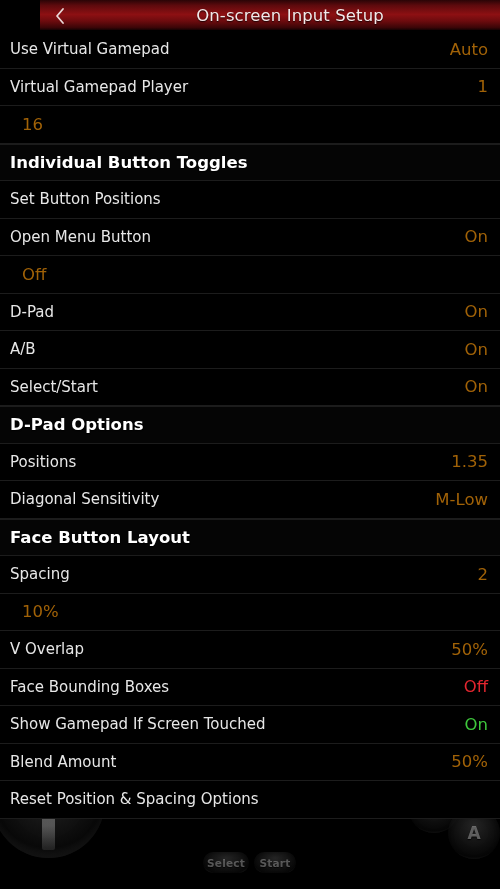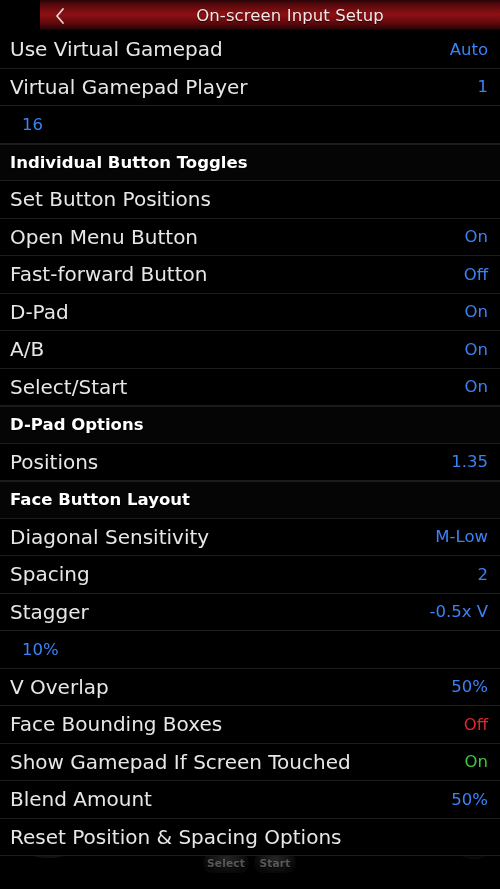--- a/index.html
+++ b/index.html
@@ -64,38 +64,38 @@
     border-bottom:1px solid #1c1c1c;
     background:#000;
   }
   .row.section {
     border-bottom:1px solid #1c1c1c;
     border-top:1px solid #1c1c1c;
     background:#050505;
   }
   .row .label {
     color:#e7e7e7;
-    font-size:20px;
+    font-size:15px;
     white-space:nowrap;
     flex:1 1 auto;
     text-shadow:0 1px 1px rgba(0,0,0,.9);
   }
   .row.section .label {
     font-weight:bold;
     color:#ffffff;
     font-size:16.5px;
   }
   .row .value {
     font-size:16.5px;
     white-space:nowrap;
     margin-left:12px;
     text-align:right;
     text-shadow:0 1px 1px rgba(0,0,0,.9);
   }
-  .v-cyan  { color:#3b82f6; }
+  .v-cyan  { color:#a16207; }
   .v-green { color:#3ec83c; }
   .v-red   { color:#e3262f; }
 
   
   .overlay {
     position:absolute;
     left:0; top:0;
     width:500px; height:889px;
     pointer-events:none;
     z-index:2;
@@ -214,21 +214,20 @@
         <div class="label">Individual Button Toggles</div>
       </div>
       <div class="row">
         <div class="label">Set Button Positions</div>
       </div>
       <div class="row">
         <div class="label">Open Menu Button</div>
         <div class="value v-cyan">On</div>
       </div>
       <div class="row">
-        <div class="label">Fast-forward Button</div>
         <div class="value v-cyan">Off</div>
       </div>
       <div class="row">
         <div class="label">D-Pad</div>
         <div class="value v-cyan">On</div>
       </div>
       <div class="row">
         <div class="label">A/B</div>
         <div class="value v-cyan">On</div>
       </div>
@@ -236,34 +235,30 @@
         <div class="label">Select/Start</div>
         <div class="value v-cyan">On</div>
       </div>
       <div class="row section">
         <div class="label">D-Pad Options</div>
       </div>
       <div class="row">
         <div class="label">Positions</div>
         <div class="value v-cyan">1.35</div>
       </div>
+      <div class="row">
+        <div class="label">Diagonal Sensitivity</div>
+        <div class="value v-cyan">M-Low</div>
+      </div>
       <div class="row section">
         <div class="label">Face Button Layout</div>
       </div>
       <div class="row">
-        <div class="label">Diagonal Sensitivity</div>
-        <div class="value v-cyan">M-Low</div>
-      </div>
-      <div class="row">
         <div class="label">Spacing</div>
         <div class="value v-cyan">2</div>
-      </div>
-      <div class="row">
-        <div class="label">Stagger</div>
-        <div class="value v-cyan">-0.5x V</div>
       </div>
       <div class="row">
         <div class="value v-cyan">10%</div>
       </div>
       <div class="row">
         <div class="label">V Overlap</div>
         <div class="value v-cyan">50%</div>
       </div>
       <div class="row">
         <div class="label">Face Bounding Boxes</div>

